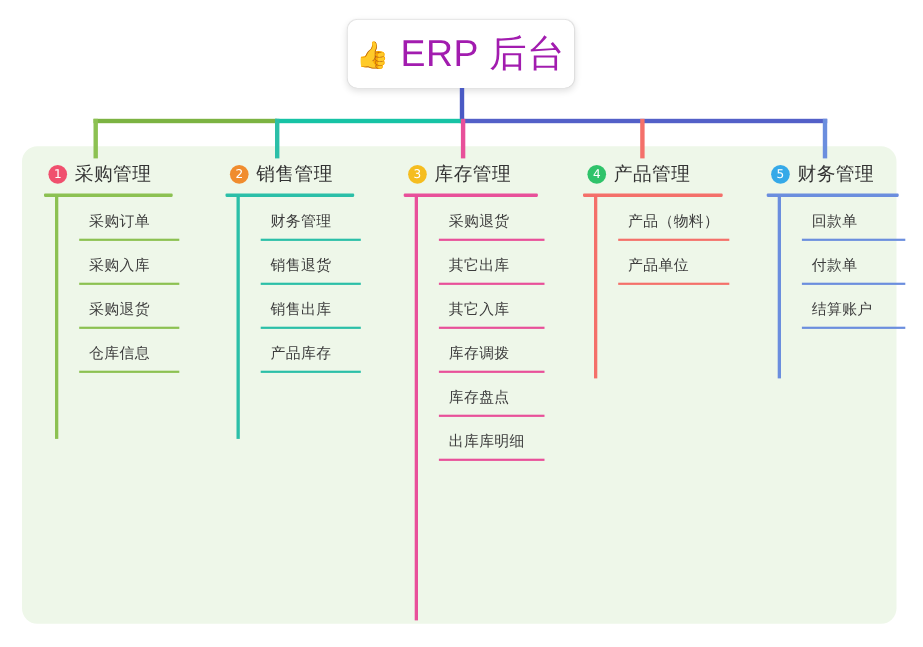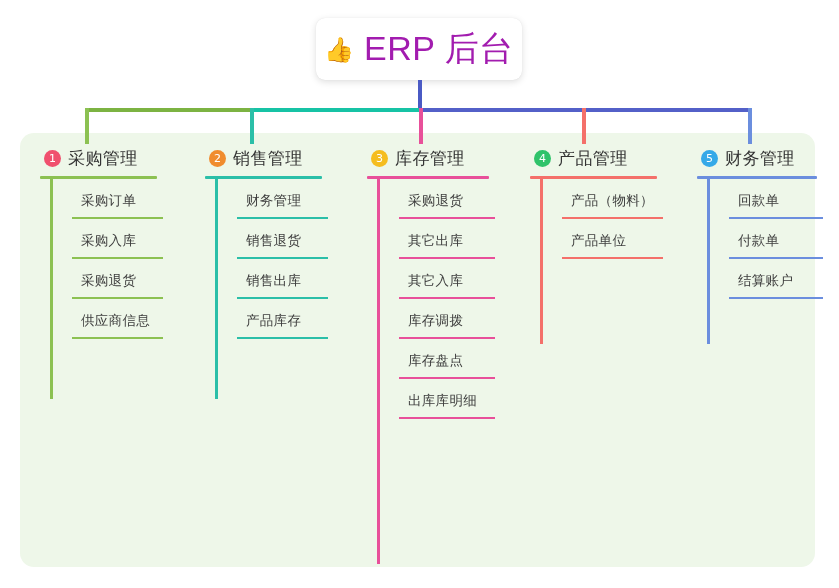--- a/index.html
+++ b/index.html
@@ -190,21 +190,21 @@
         </div>
         <div class="leaf">
           <span class="leaf-label">采购入库</span>
           <div class="leaf-underline" style="background: rgb(140, 193, 82); width: 91px;"></div>
         </div>
         <div class="leaf">
           <span class="leaf-label">采购退货</span>
           <div class="leaf-underline" style="background: rgb(140, 193, 82); width: 91px;"></div>
         </div>
         <div class="leaf">
-          <span class="leaf-label">供应商信息</span>
+          <span class="leaf-label">仓库信息</span>
           <div class="leaf-underline" style="background: rgb(140, 193, 82); width: 91px;"></div>
         </div>
       </div>
     </div>
     <div class="branch" style="left: 205px; width: 135px;">
       <div class="branch-head">
         <span class="badge" style="background: rgb(240, 140, 46);">2</span>
         <span class="branch-title">销售管理</span>
       </div>
       <div class="branch-underline" style="background: rgb(43, 191, 168); width: 117px;"></div>

